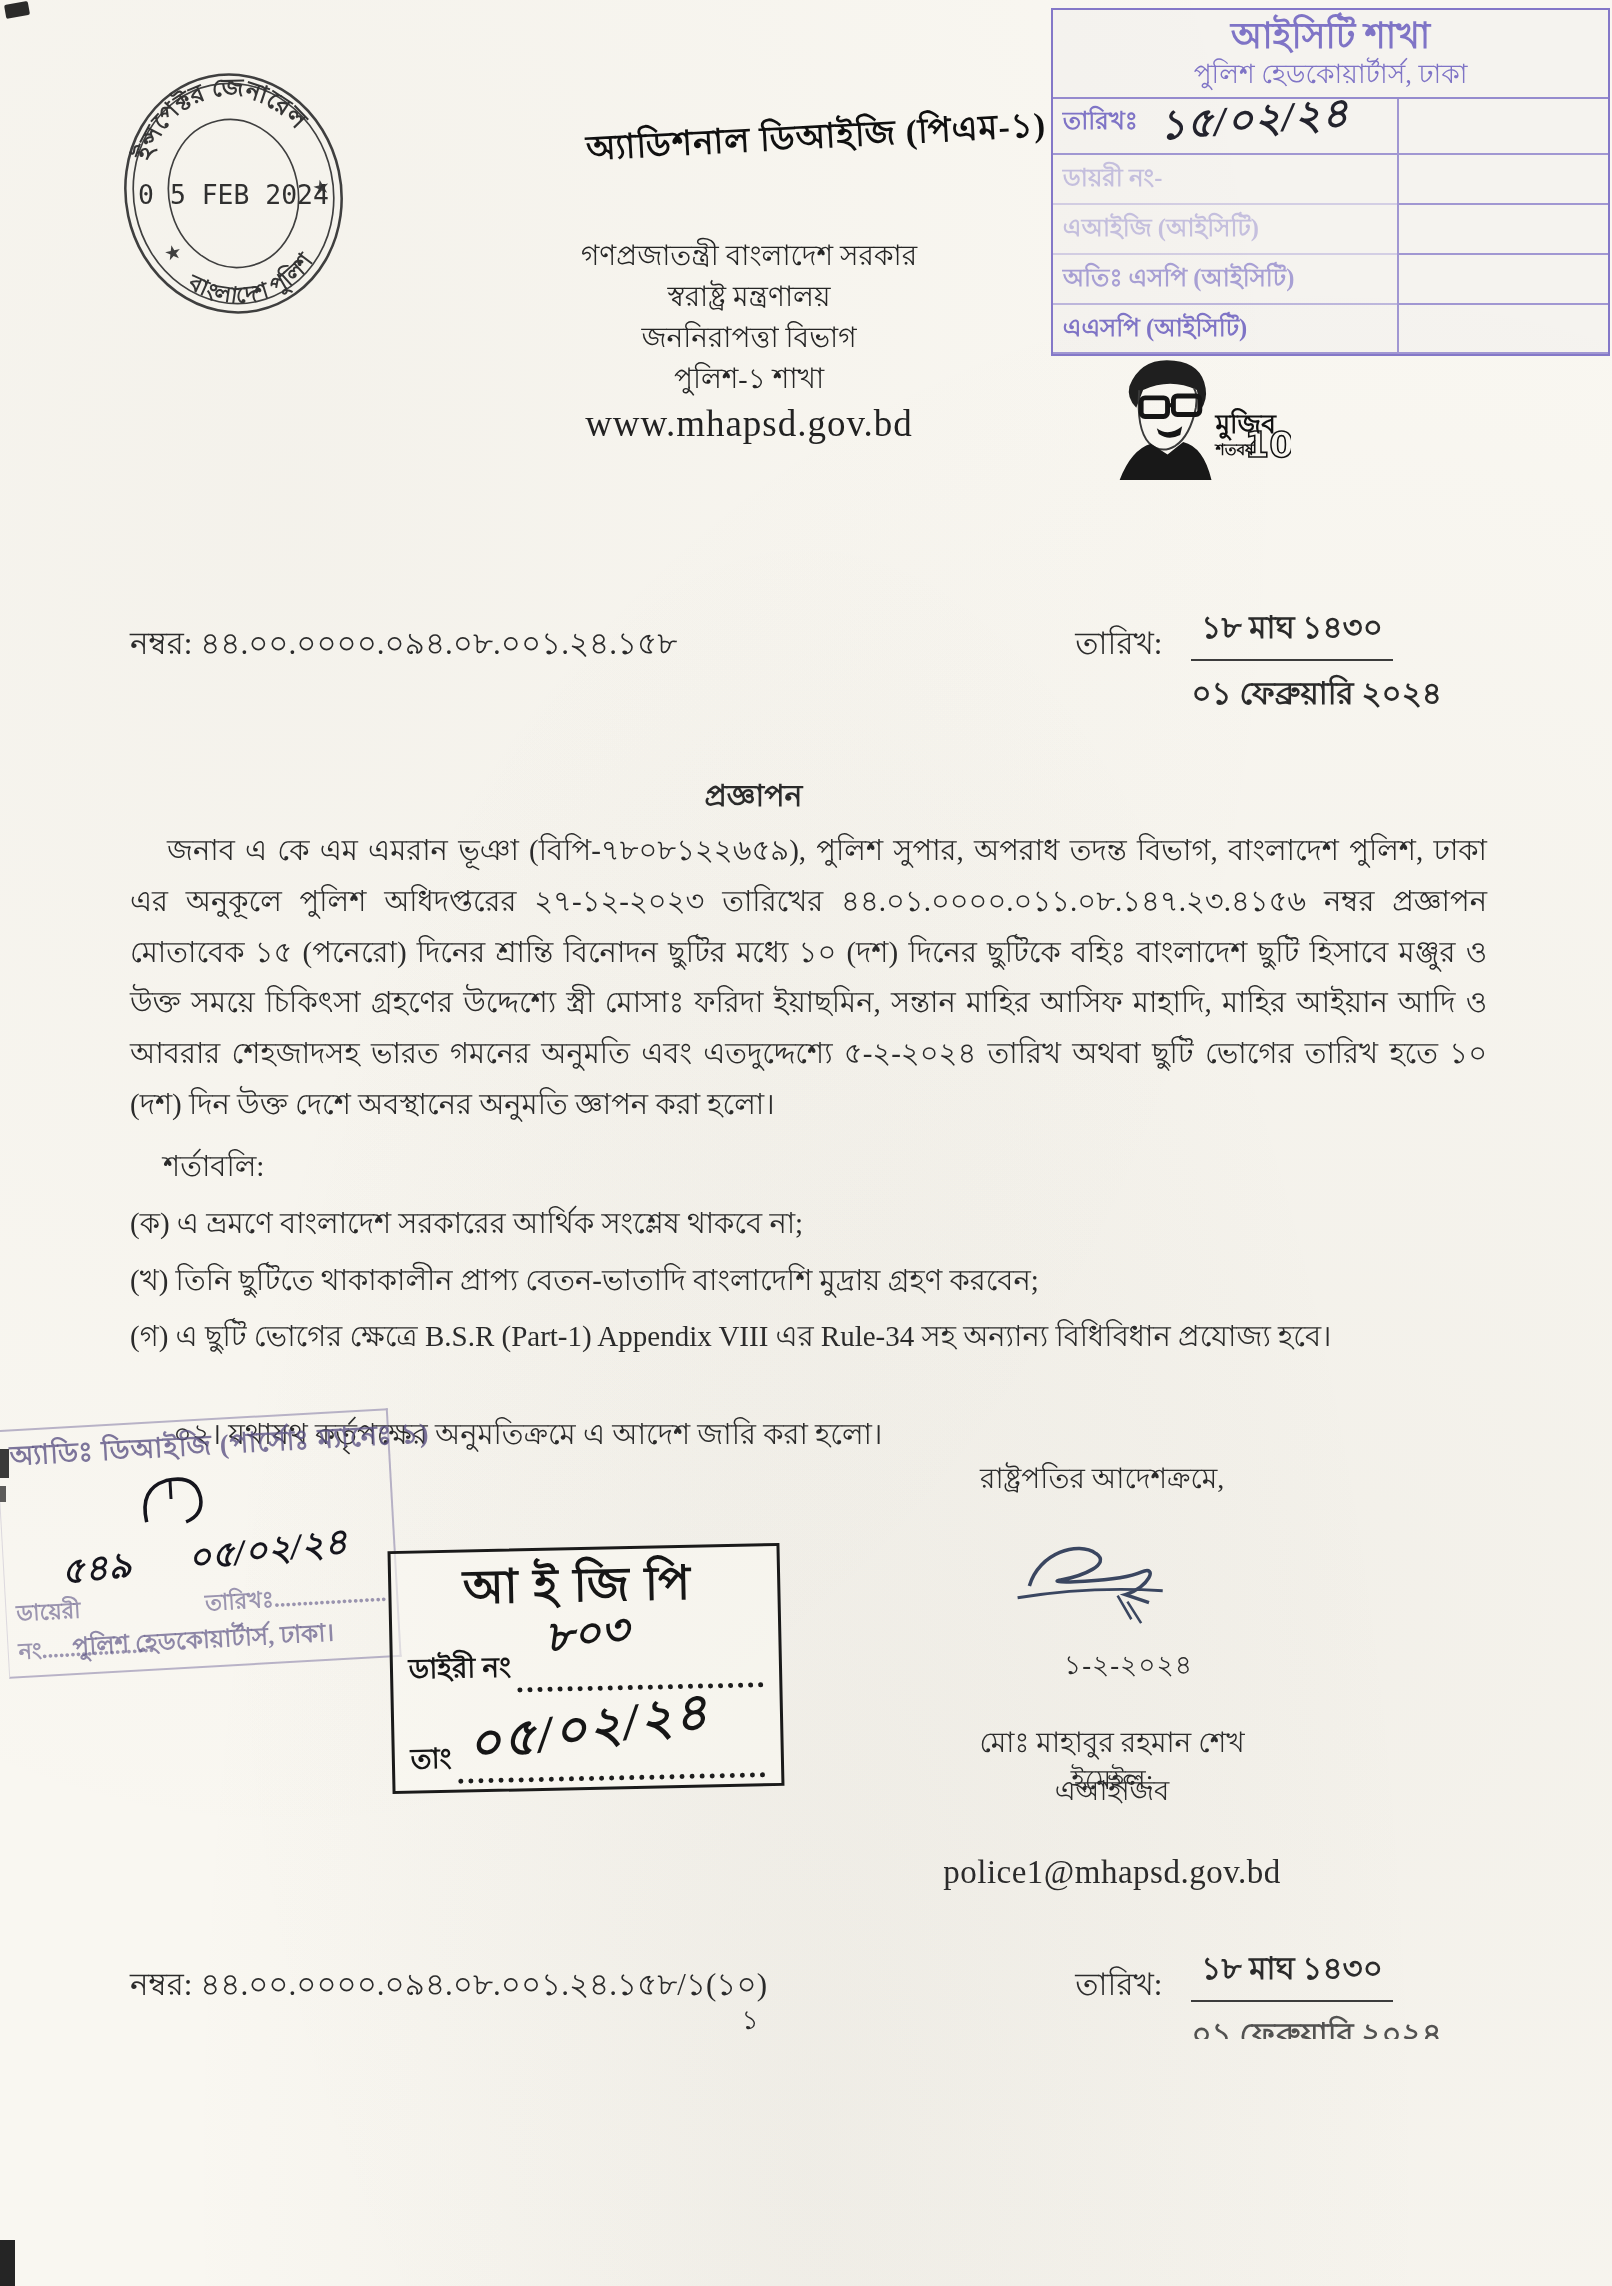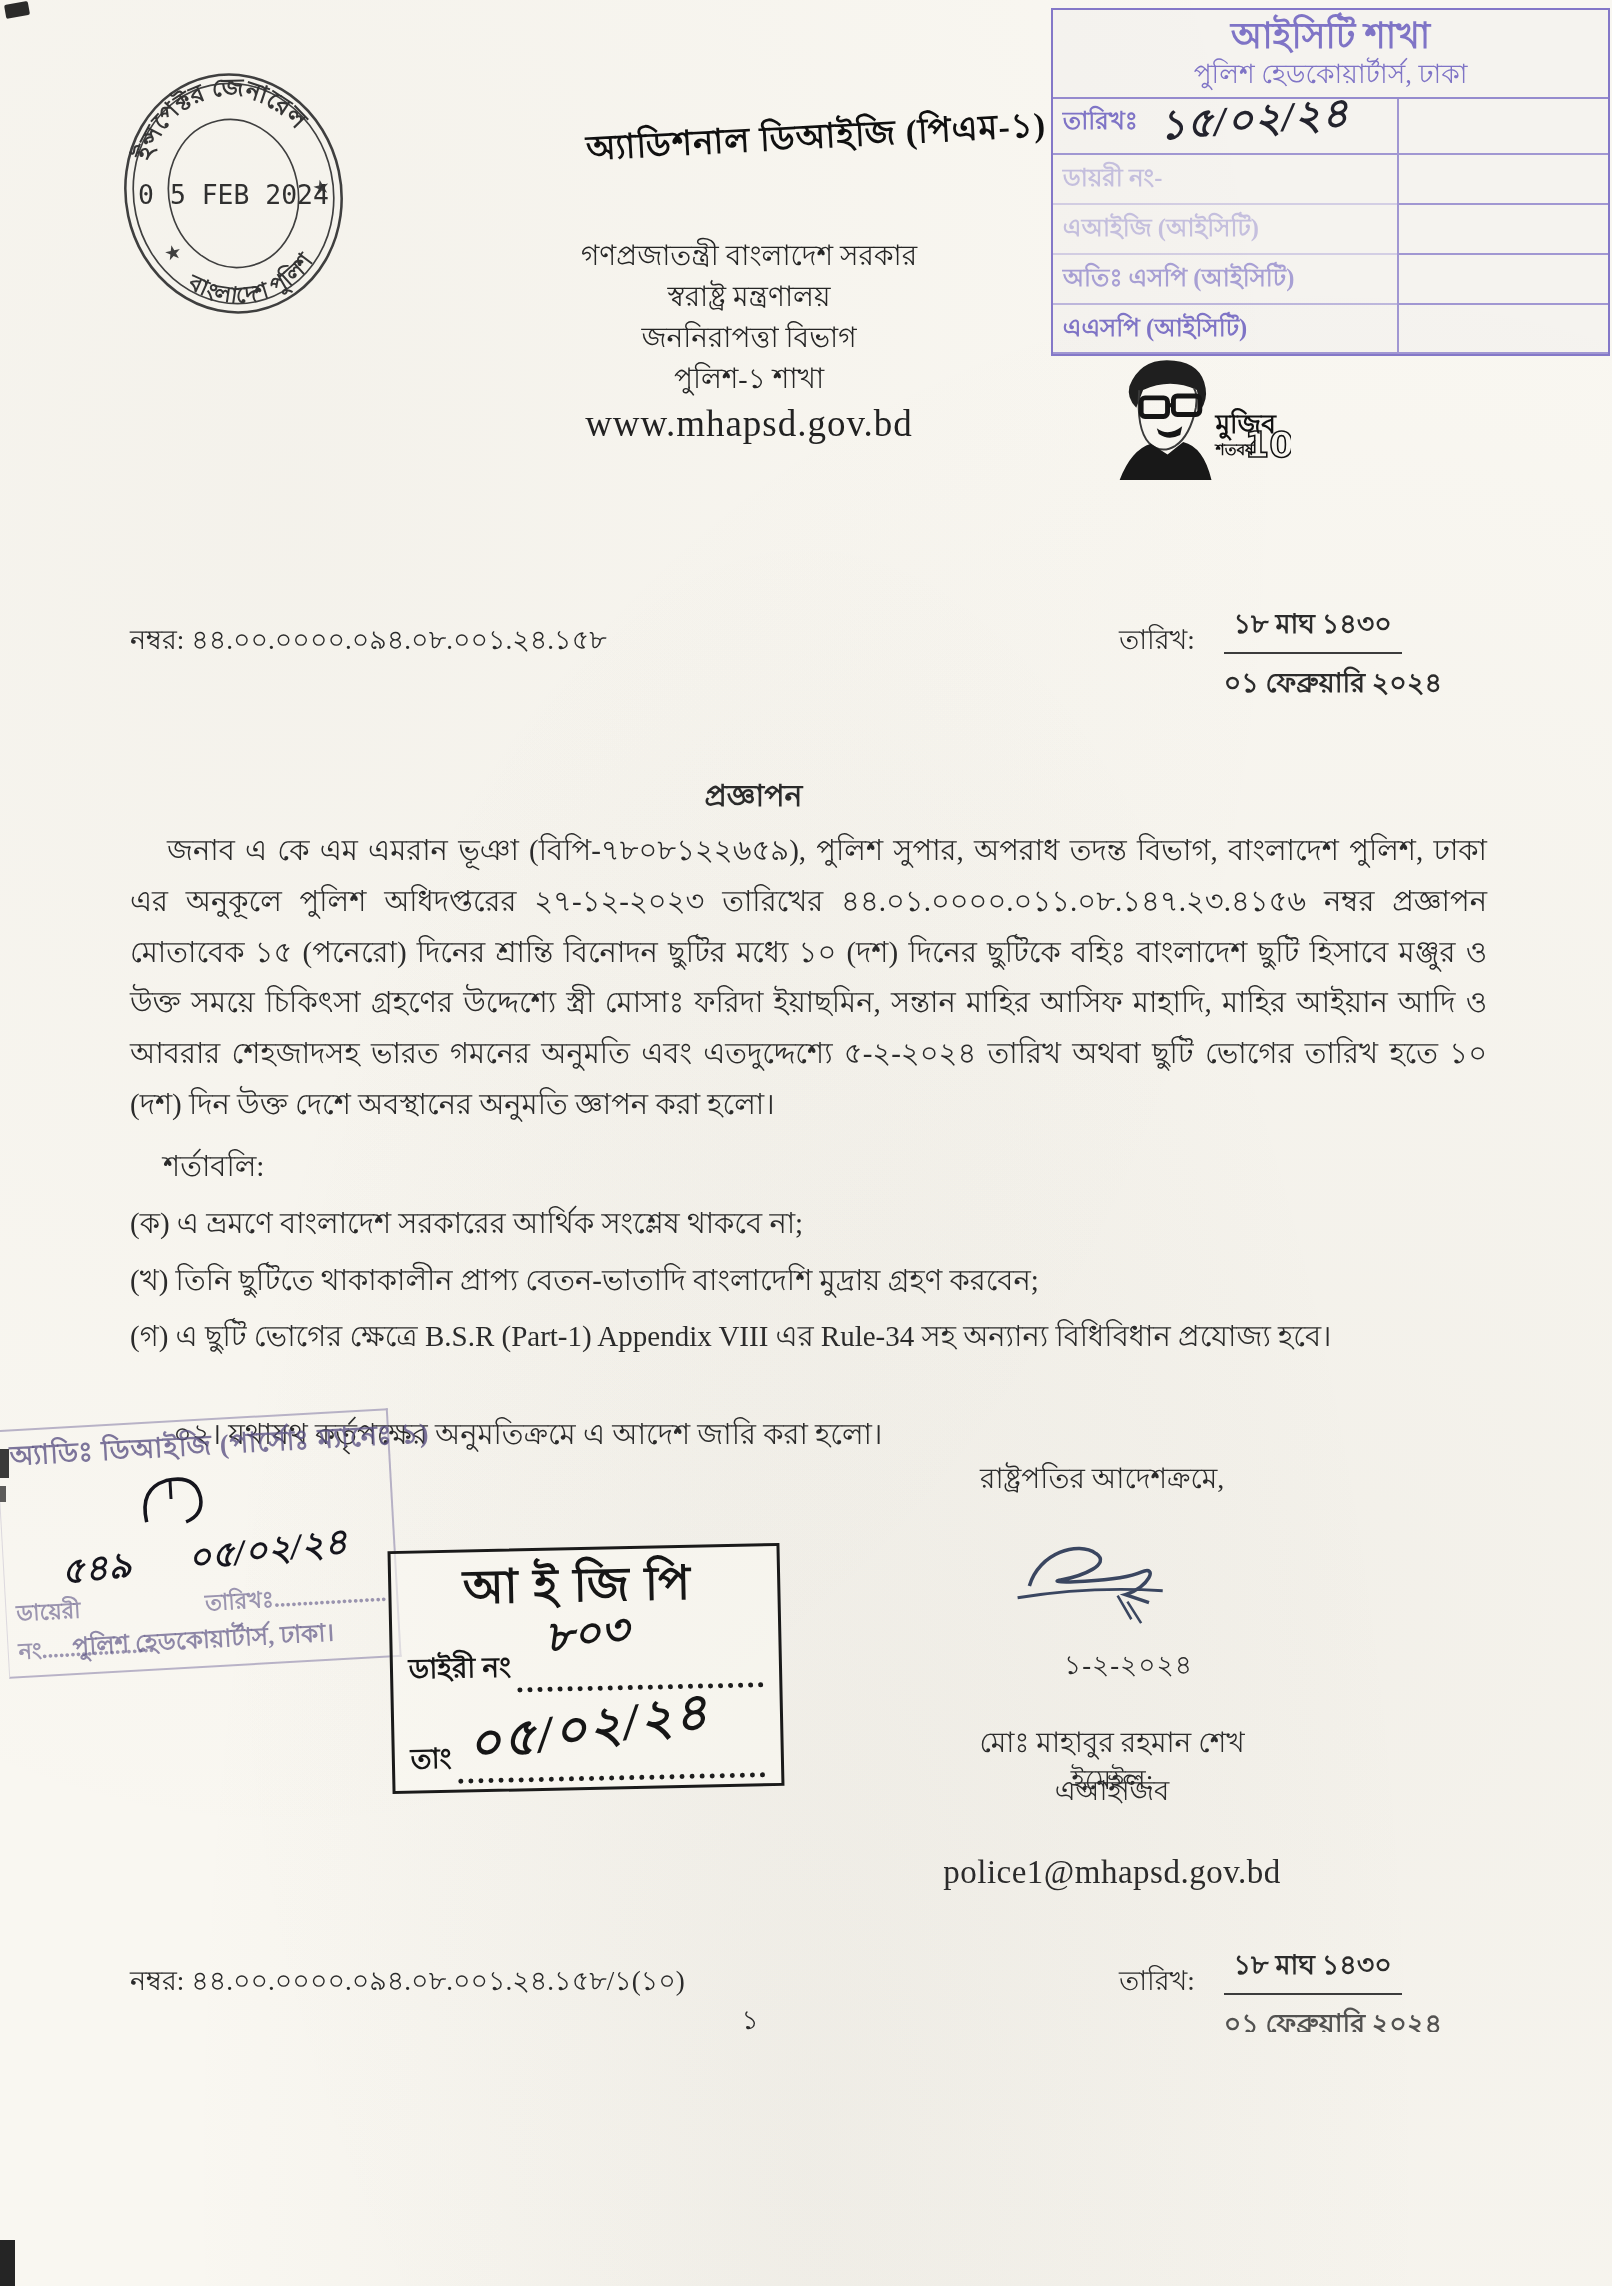--- a/index.html
+++ b/index.html
@@ -35,21 +35,21 @@
 
   
   #gov-header{top:235px;left:0;width:1498px;text-align:center;}
   .gh-line{font-size:28px;line-height:41px;color:#262626;}
   .gh-web{font-size:37px;line-height:49px;letter-spacing:1px;color:#222;}
 
   
   #mujib{top:351px;left:1090px;}
 
   
-  .memo-row{left:130px;width:1353px;display:flex;justify-content:space-between;align-items:flex-start;padding-right:41px;box-sizing:border-box;font-size:27px;}
+  .memo-row{left:130px;width:1353px;display:flex;justify-content:space-between;align-items:flex-start;padding-right:41px;box-sizing:border-box;font-size:31px;}
   #memo-top{top:619px;}
   #memo-bottom{top:1960px;}
   .date-group{display:flex;align-items:flex-start;gap:29px;}
   .date-stack{display:flex;flex-direction:column;align-items:flex-start;margin-top:-15.7px;font-weight:bold;}
   .date-bn{border-bottom:2px solid #3c3c3c;padding:0 9.8px 3.9px 9.8px;white-space:nowrap;}
   .date-en{margin-top:7.8px;white-space:nowrap;}
   .cut{height:29px;overflow:hidden;opacity:.8;}
 
   
   #noti-title{top:772px;left:0;width:1507px;text-align:center;font-size:30px;font-weight:600;}

